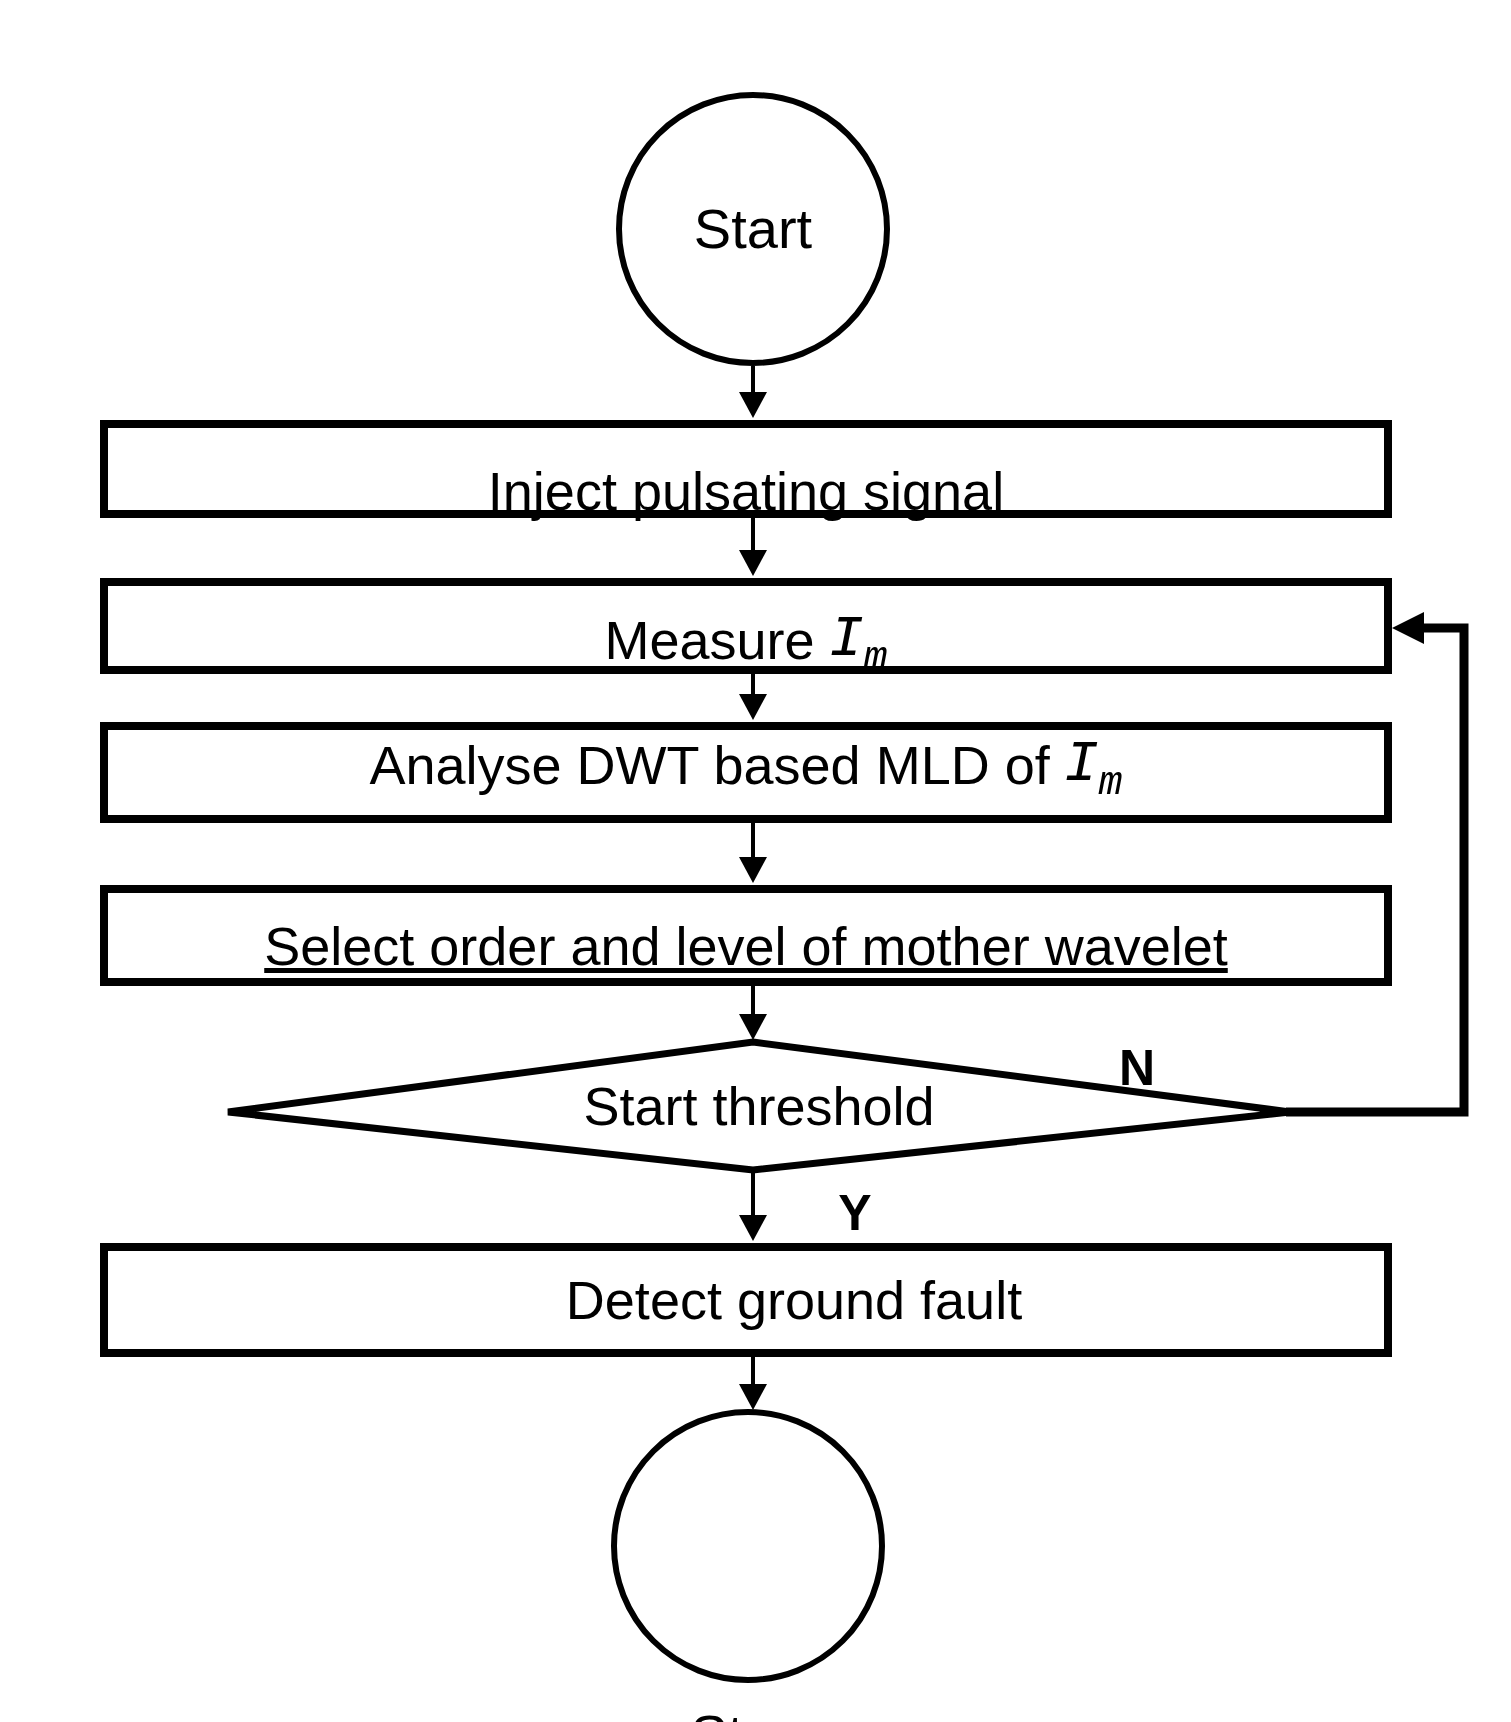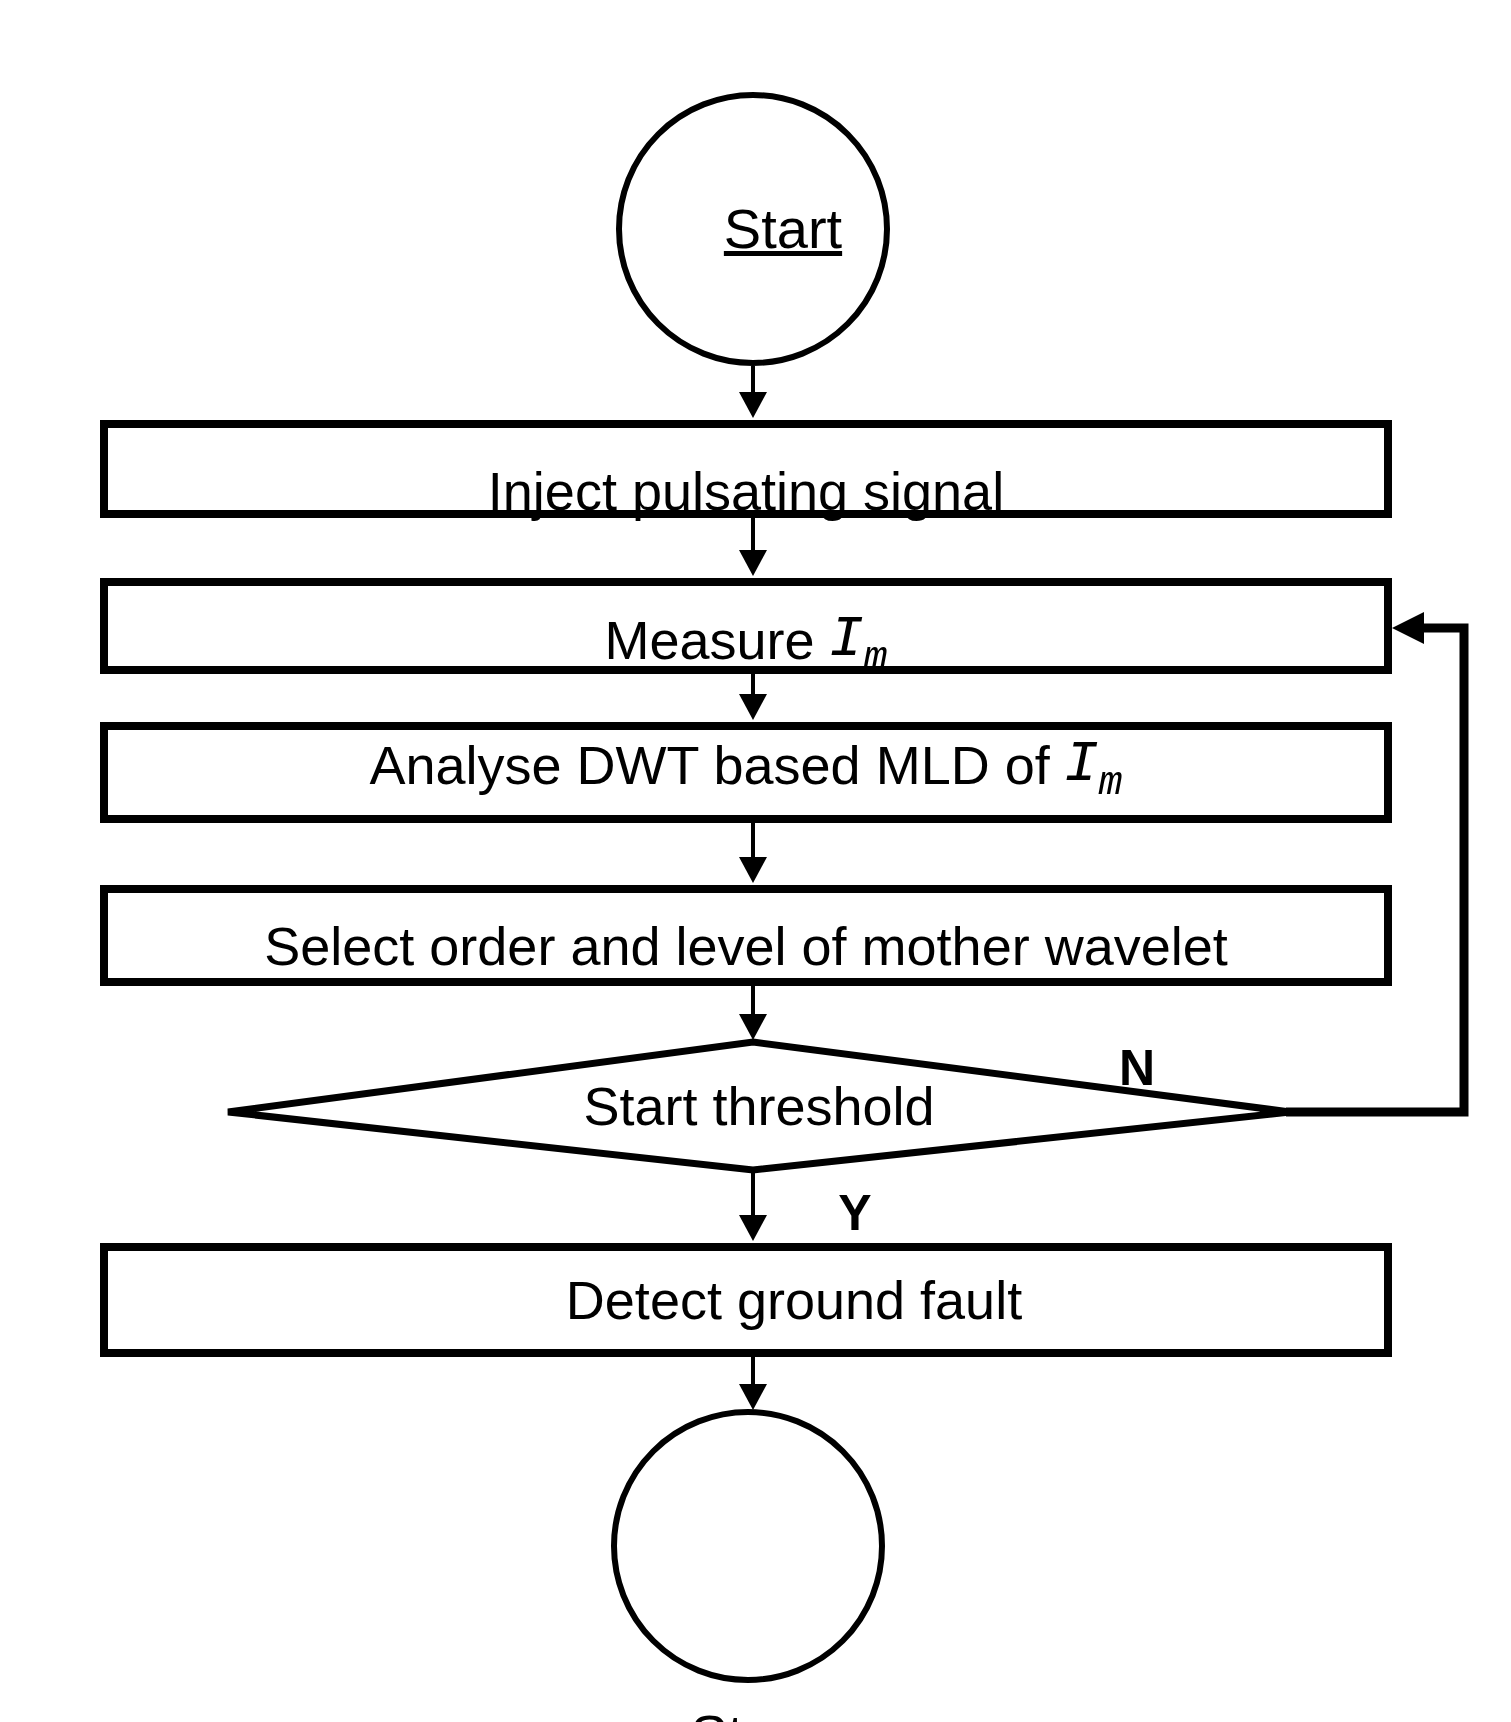--- a/index.html
+++ b/index.html
@@ -90,39 +90,39 @@
     <polygon fill="#000000" stroke="none" points="753,1241 739,1215 767,1215"></polygon>
 
     <rect x="104" y="1247" width="1284" height="106" stroke-width="8"></rect>
 
     <line x1="753" y1="1357" x2="753" y2="1386" stroke-width="4"></line>
     <polygon fill="#000000" stroke="none" points="753,1410 739,1384 767,1384"></polygon>
 
     <circle cx="748" cy="1546" r="134" stroke-width="6"></circle>
   </svg>
 
-  <div class="node-label terminator-label" style="left:649px; top:95px; width:268px; height:268px;text-decoration:underline;">
+  <div class="node-label terminator-label" style="left:619px; top:95px; width:268px; height:268px;">
     <span>Start</span>
   </div>
 
   <div class="node-label" style="left:100px; top:420px; width:1292px; height:98px;align-items:flex-end;">
     <span>Inject pulsating signal</span>
   </div>
 
   <div class="node-label" style="left:100px; top:578px; width:1292px; height:96px;margin-top:14px;">
     <span>Measure</span>
     <span class="math"><span>I</span><span class="msub">m</span></span>
   </div>
 
   <div class="node-label" style="left:100px; top:722px; width:1292px; height:86px;">
     <span>Analyse DWT based MLD of</span>
     <span class="math"><span>I</span><span class="msub">m</span></span>
   </div>
 
-  <div class="node-label" style="left:100px; top:885px; width:1292px; height:121px;">
+  <div class="node-label" style="left:100px; top:885px; width:1292px; height:121px;text-decoration:underline;">
     <span>Select order and level of mother wavelet</span>
   </div>
 
   <div class="node-label" style="left:228px; top:1042px; width:1062px; height:128px;">
     <span>Start threshold</span>
   </div>
 
   <div class="branch-label" style="left:1097px; top:1042px; width:80px; height:52px;">
     <span>N</span>
   </div>

